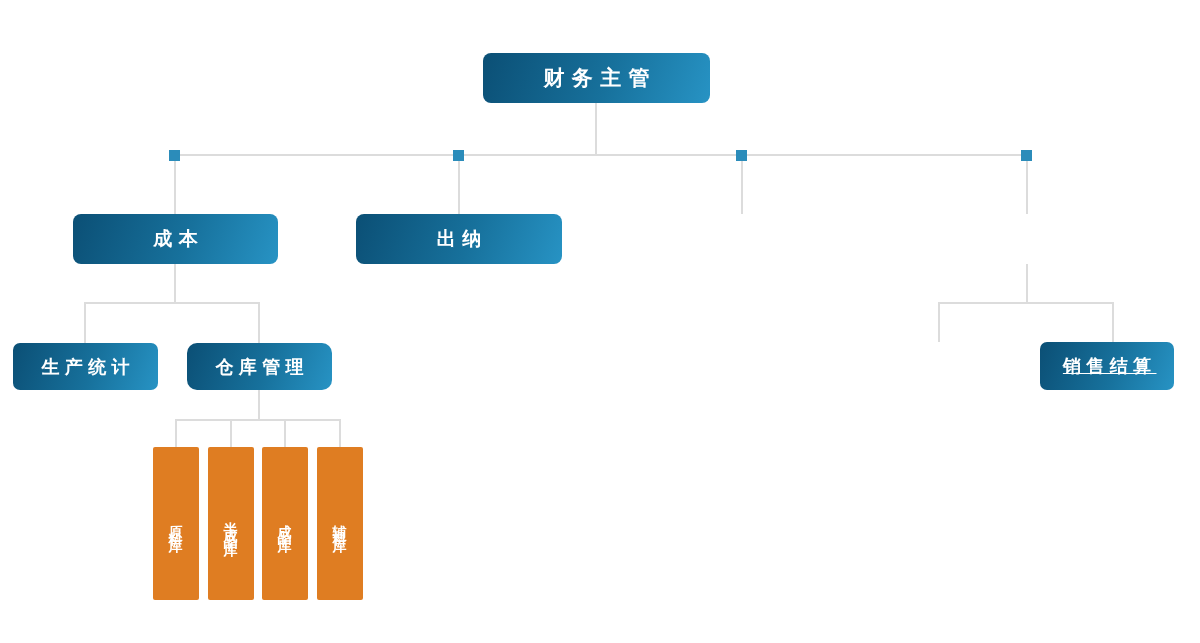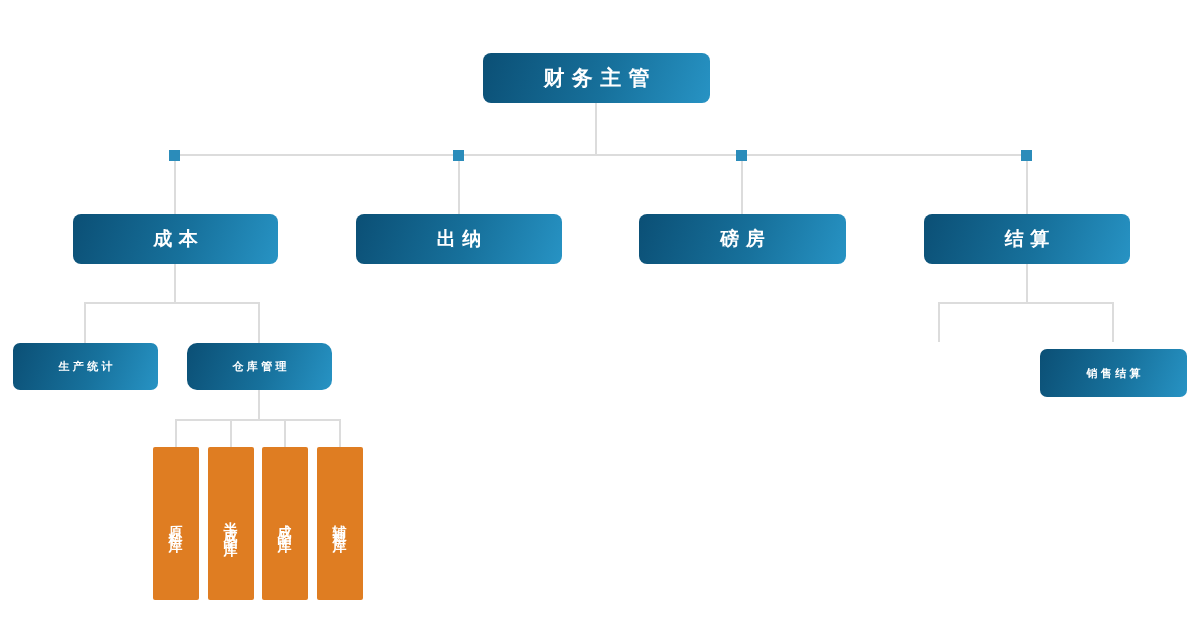--- a/index.html
+++ b/index.html
@@ -39,21 +39,21 @@
     font-weight: bold;
     border-radius: 8px;
     box-sizing: border-box;
     letter-spacing: 0.35em;
     text-indent: 0.35em;
     white-space: nowrap;
     text-align: right;
   }
   .node-root   { font-size: 21px; }
   .node-l2     { font-size: 19px; }
-  .node-l3     { font-size: 11px; border-radius: 7px; letter-spacing: 0.3em; text-indent: 0.3em; }
+  .node-l3     { font-size: 18px; border-radius: 7px; letter-spacing: 0.3em; text-indent: 0.3em; }
   
   .node-orange {
     position: absolute;
     display: flex;
     align-items: center;
     justify-content: center;
     background: #df7d22;
     color: #ffffff;
     font-weight: bold;
     font-size: 14px;
@@ -95,30 +95,28 @@
   <div class="line hline" style="left:938px; top:302px; width:176px;"></div>
   <div class="line vline" style="left:938px; top:302px; height:40px;"></div>
   <div class="line vline" style="left:1112px; top:302px; height:40px;"></div>
 
   <div class="node node-root" style="left:483px; top:53px; width:227px; height:50px;">财务主管</div>
 
   <div class="node node-l2" style="left:356px; top:214px; width:206px; height:50px;">出纳</div>
 
   <div class="node node-l2" style="left:73px; top:214px; width:205px; height:50px;">成本</div>
 
-  <div class="node node-l2" style="left:639px; top:214px; width:207px; height:50px;">磅房</div>
 
-  <div class="node node-l2" style="left:924px; top:214px; width:206px; height:50px;">结算</div>
 
   <div class="node node-l3" style="left:13px; top:343px; width:145px; height:47px;">生产统计</div>
 
   <div class="node node-l3" style="left:187px; top:343px; width:145px; height:47px;border-radius:10px;">仓库管理</div>
 
 
-  <div class="node node-l3" style="left:1040px; top:349px; width:147px; height:48px;">销售结算</div>
+  <div class="node node-l3" style="left:1040px; top:342px; width:134px; height:48px;text-decoration:underline;">销售结算</div>
 
   <div class="node-orange" style="left:153px; top:447px; width:46px; height:153px;">原料库</div>
 
   <div class="node-orange" style="left:208px; top:447px; width:46px; height:153px;">半成品库</div>
 
   <div class="node-orange" style="left:262px; top:447px; width:46px; height:153px;">成品库</div>
 
   <div class="node-orange" style="left:317px; top:447px; width:46px; height:153px;">辅料库</div>
 
 </div>

